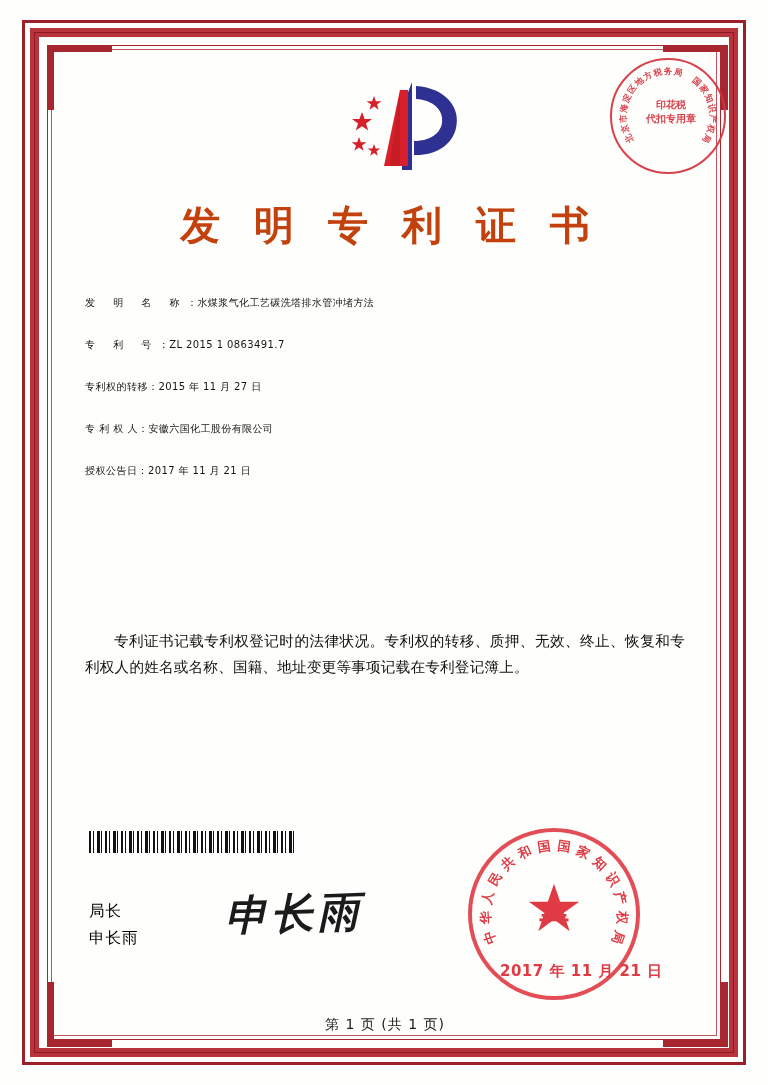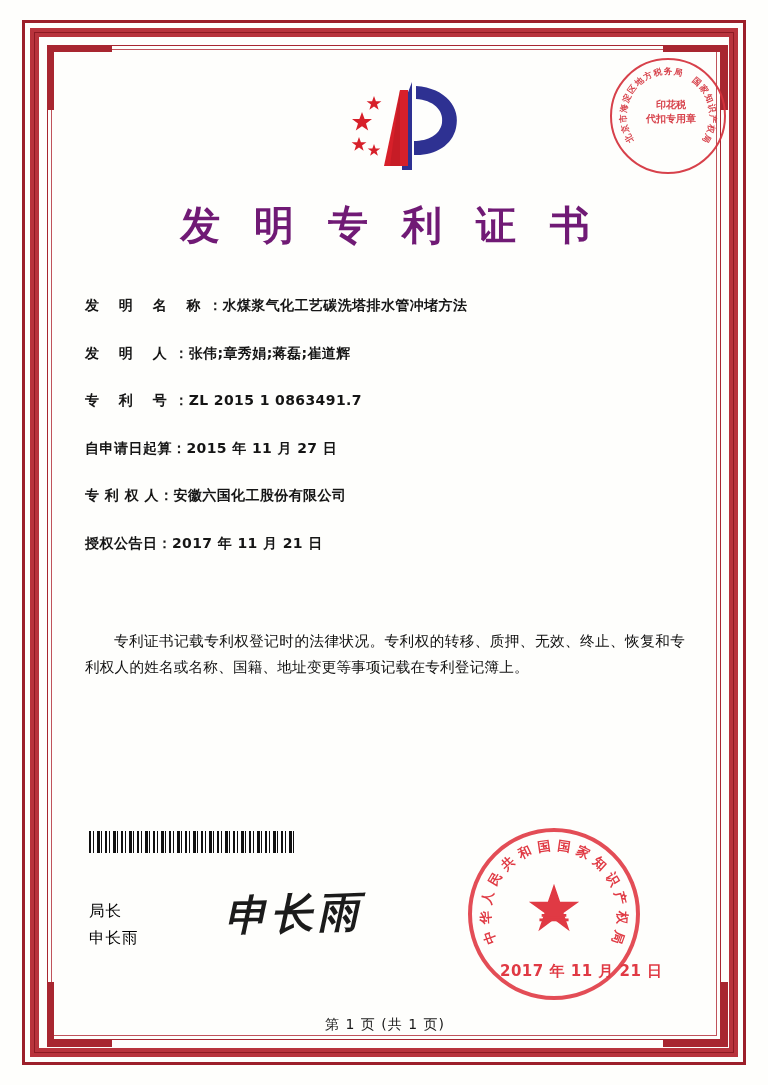--- a/index.html
+++ b/index.html
@@ -92,37 +92,36 @@
   
   .doc-title {
     position: absolute;
     left: 0; top: 120px;
     width: 600px;
     text-align: center;
     font-family: "DejaVu Serif", serif;
     font-size: 40px;
     font-weight: bold;
     letter-spacing: 10px;
-    color: #701a75;
+    color: #c2410c;
     text-indent: 10px;
   }
 
   
   .fields {
     position: absolute;
     left: 0; top: 218px;
     width: 600px;
   }
   .field-row {
-    font-size: 14px;
+    font-size: 10px;
     color: #151515;
     margin-bottom: 28px;
     line-height: 1.4;
     white-space: nowrap;
-    font-weight: bold;
   }
   .field-label {
     display: inline-block;
     letter-spacing: 0.5px;
   }
   .field-label.spread {
     letter-spacing: 7.5px;
   }
   .field-value {
     display: inline;
@@ -327,27 +326,24 @@
       </svg>
     </div>
 
     <div class="doc-title">发 明 专 利 证 书</div>
 
     <div class="fields">
       <div class="field-row">
         <span class="field-label spread">发 明 名 称</span><span class="field-value">：水煤浆气化工艺碳洗塔排水管冲堵方法</span>
       </div>
       <div class="field-row">
-        <span class="field-label spread">发 明 人</span><span class="field-value">：张伟;章秀娟;蒋磊;崔道辉</span>
-      </div>
-      <div class="field-row">
         <span class="field-label spread">专 利 号</span><span class="field-value">：ZL 2015 1 0863491.7</span>
       </div>
       <div class="field-row">
-        <span class="field-label">自申请日起算</span><span class="field-value">：2015 年 11 月 27 日</span>
+        <span class="field-label">专利权的转移</span><span class="field-value">：2015 年 11 月 27 日</span>
       </div>
       <div class="field-row">
         <span class="field-label">专 利 权 人</span><span class="field-value">：安徽六国化工股份有限公司</span>
       </div>
       <div class="field-row">
         <span class="field-label">授权公告日</span><span class="field-value">：2017 年 11 月 21 日</span>
       </div>
     </div>
 
     <div class="body-text">

